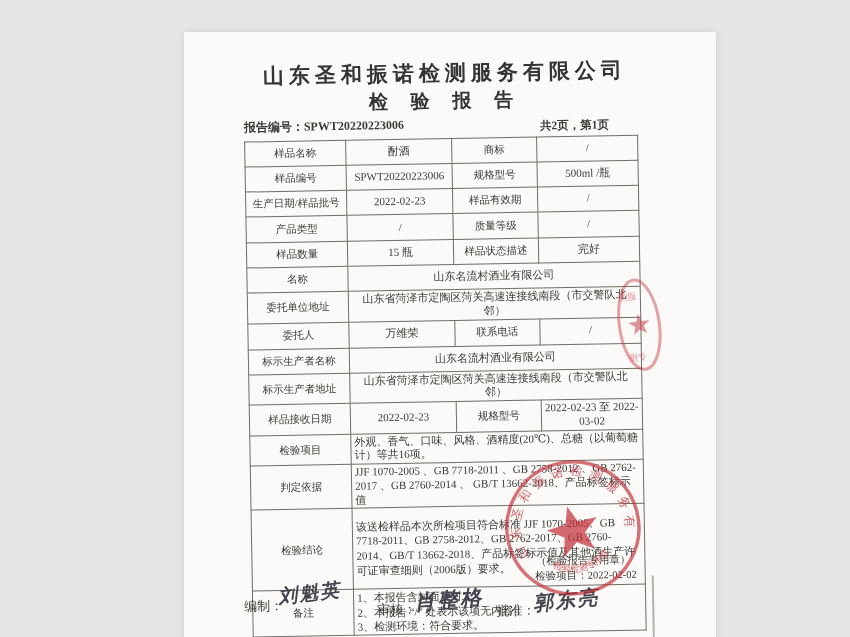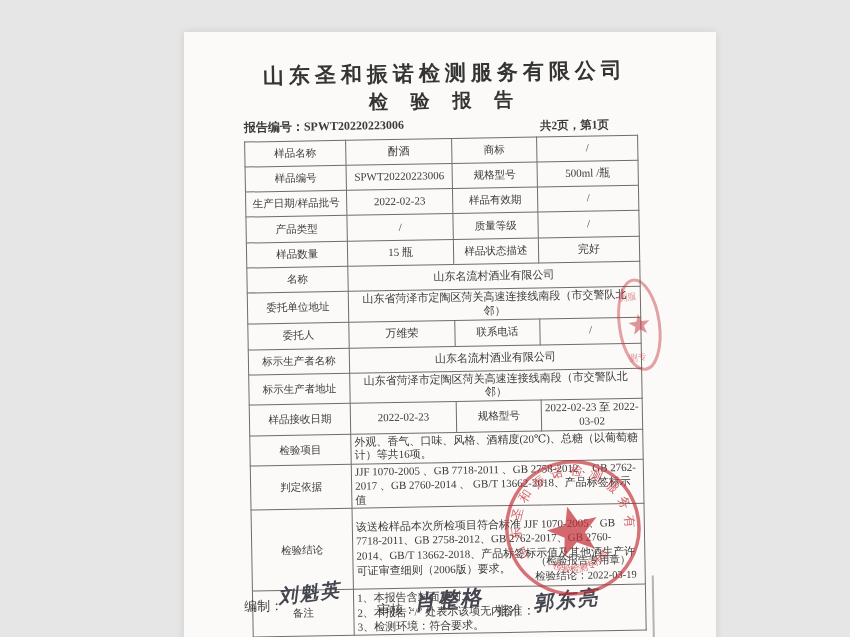--- a/index.html
+++ b/index.html
@@ -128,21 +128,21 @@
         </tr>
         <tr style="height:31px">
           <td class="lab">判定依据</td>
           <td class="txt" colspan="3">JJF 1070-2005 、GB 7718-2011 、GB 2758-2012 、GB 2762-2017 、GB 2760-2014 、 GB/T 13662-2018、产品标签标示值</td>
         </tr>
         <tr style="height:81px">
           <td class="lab">检验结论</td>
           <td class="concl" colspan="3">
             <div class="concl-text">该送检样品本次所检项目符合标准 JJF 1070-2005、GB 7718-2011、GB 2758-2012、GB 2762-2017、GB 2760-2014、GB/T 13662-2018、产品标签标示值及其他酒生产许可证审查细则（2006版）要求。</div>
             <div class="concl-seal">（检验报告专用章）</div>
-            <div class="concl-date"><span>检验结论：</span><span>2022-03-19</span></div>
+            <div class="concl-date"><span>检验项目：</span><span>2022-02-02</span></div>
           </td>
         </tr>
         <tr style="height:40px">
           <td class="lab">备注</td>
           <td class="txt" colspan="3">
             <div class="rem-line">1、本报告含封面及封二；</div>
             <div class="rem-line">2、本报告 “/” 处表示该项无内容；</div>
             <div class="rem-line">3、检测环境：符合要求。</div>
           </td>
         </tr>

